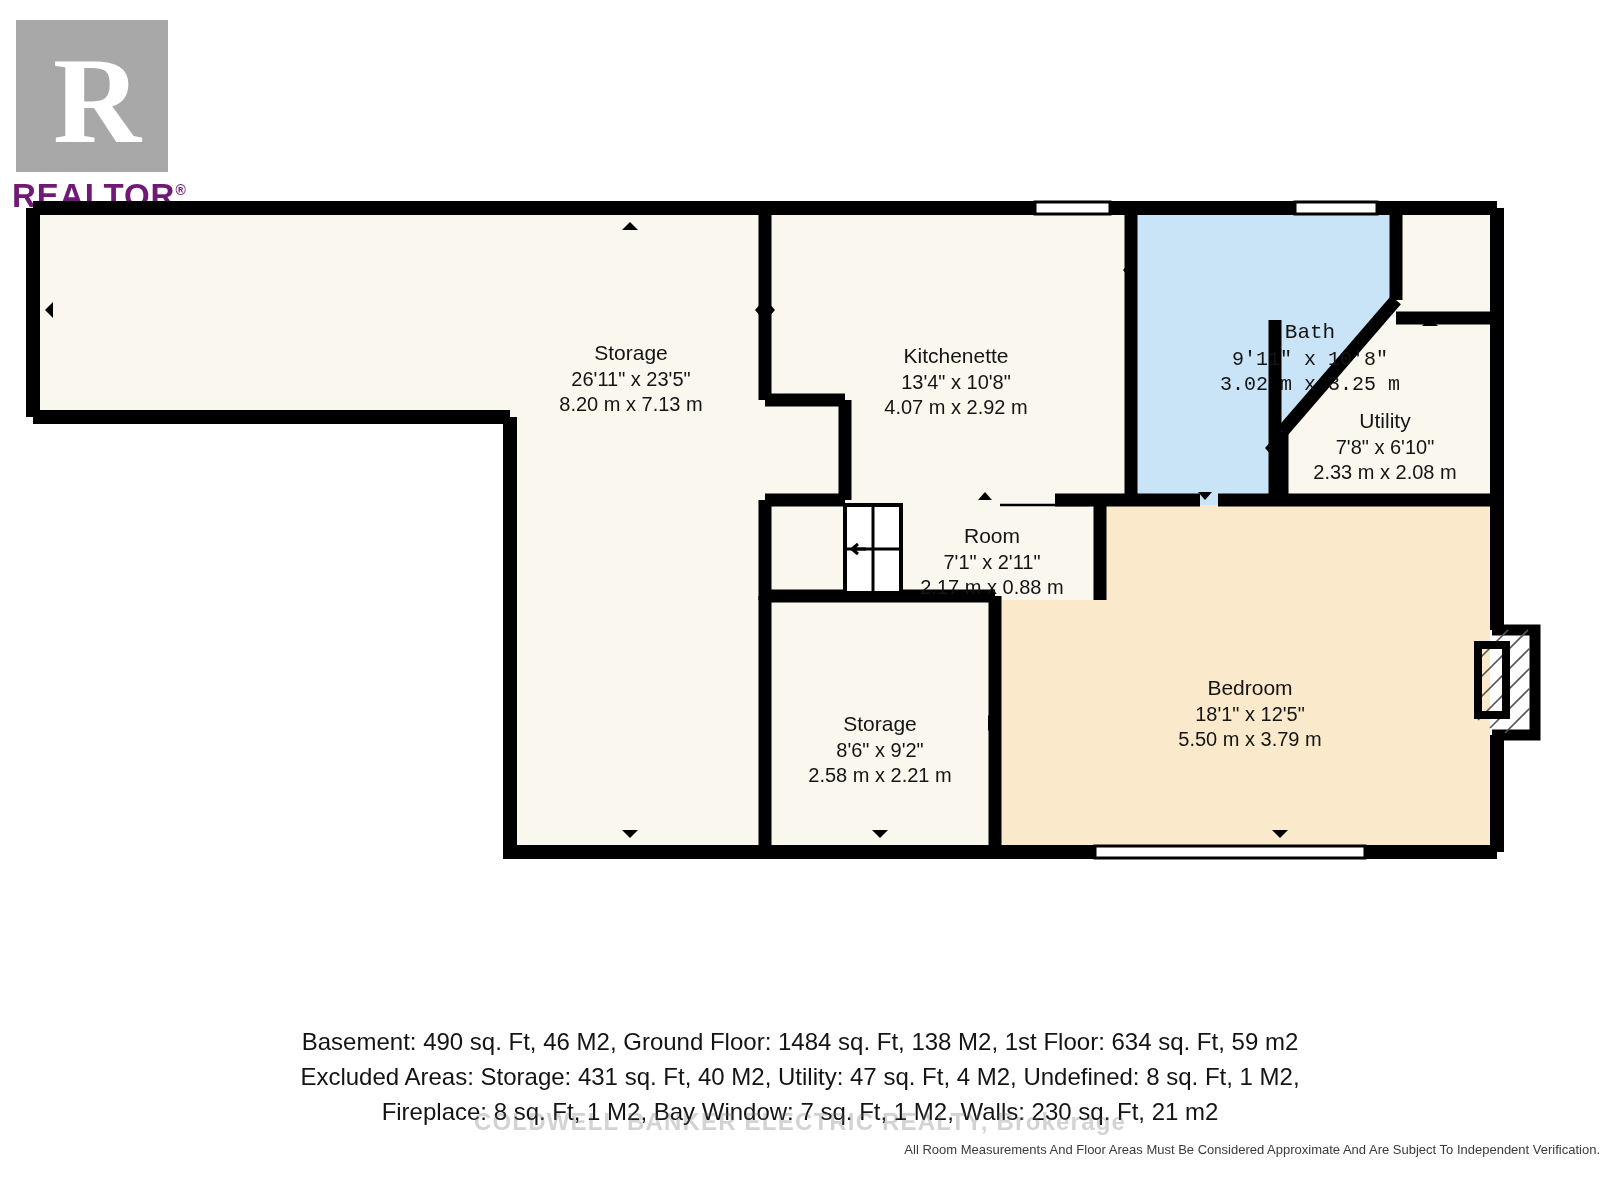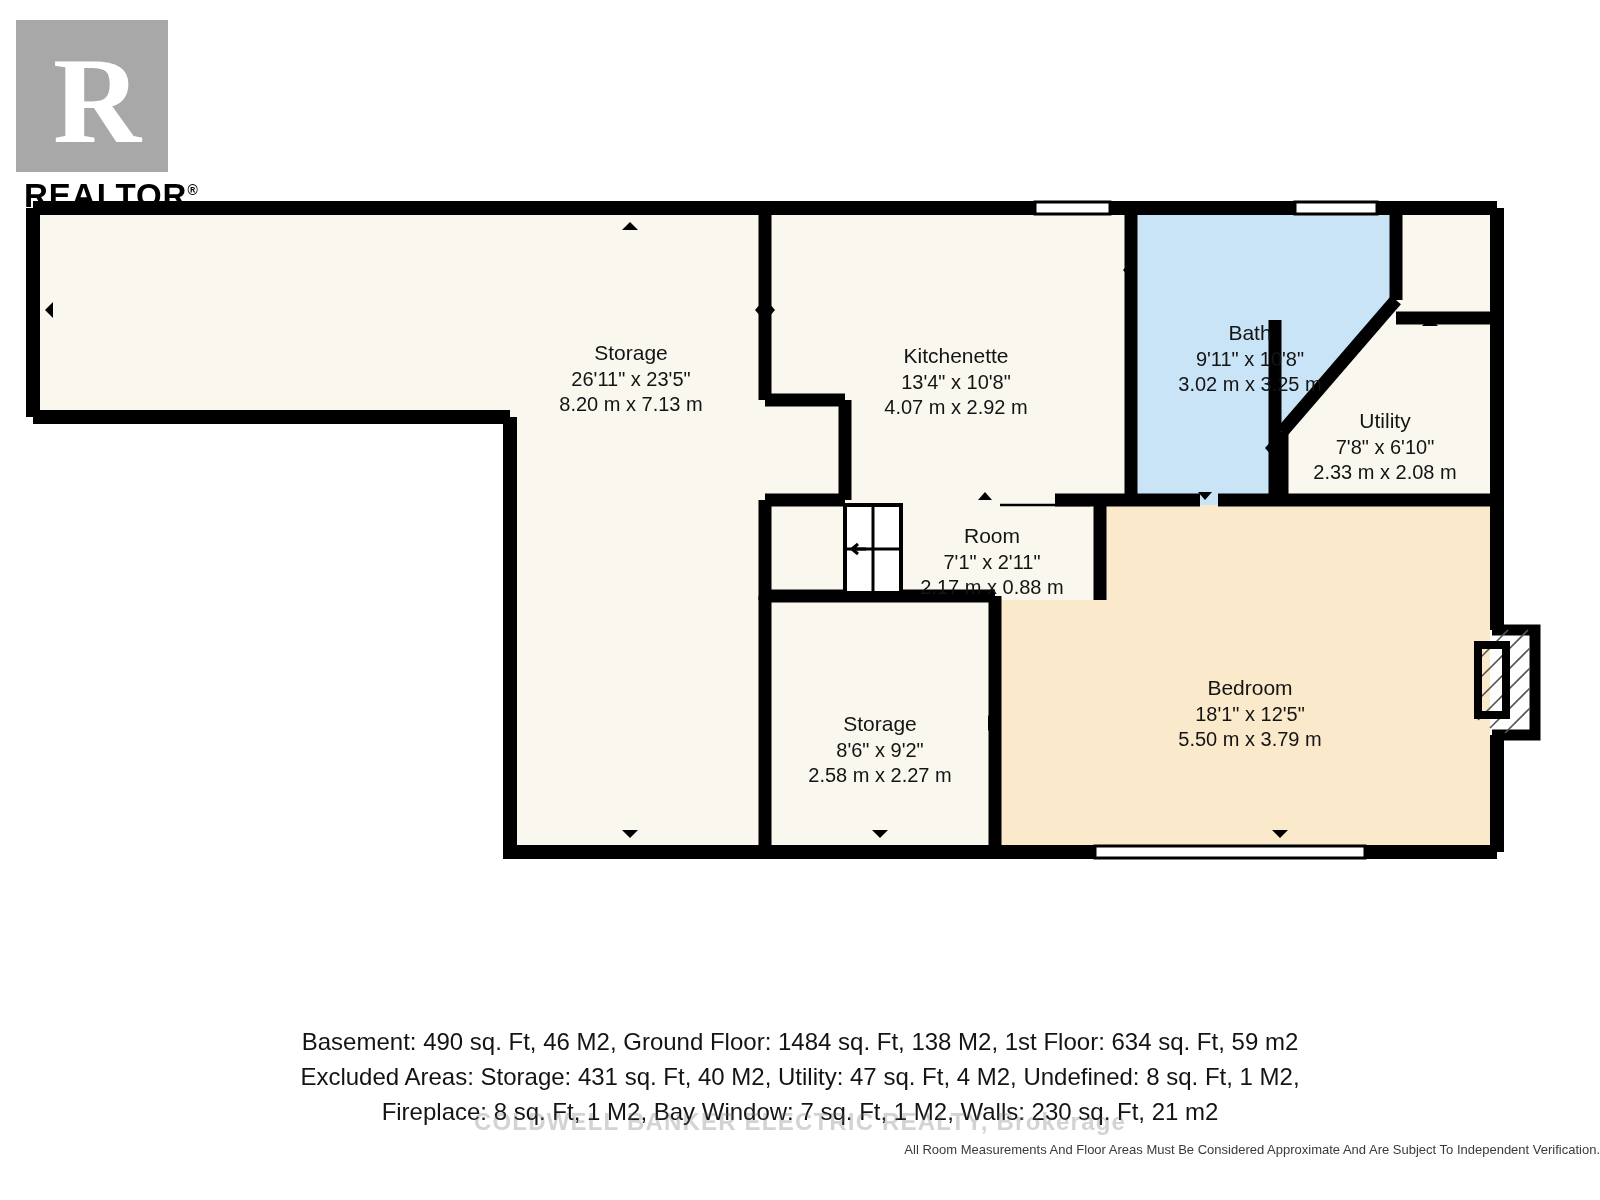--- a/index.html
+++ b/index.html
@@ -46,22 +46,21 @@
     text-align: center;
   }
   .realtor-word {
     position: absolute;
     left: 4px;
     top: 163px;
     font-family: "Liberation Sans", sans-serif;
     font-size: 33px;
     font-weight: bold;
     letter-spacing: 1px;
-    color: #000000;
-    margin-left: 12px;
+    color: #701a75;
   }
   .realtor-word sup {
     font-size: 14px;
     vertical-align: super;
   }
 
   
   #floorplan {
     position: absolute;
     left: 0;
@@ -245,42 +244,42 @@
   <span class="rdim">26'11" x 23'5"</span>
   <span class="rdim">8.20 m x 7.13 m</span>
 </div>
 
 <div class="room-label" style="left:826px; top:343px; width:260px;">
   <span class="rname">Kitchenette</span>
   <span class="rdim">13'4" x 10'8"</span>
   <span class="rdim">4.07 m x 2.92 m</span>
 </div>
 
-<div class="room-label" style="left:1120px; top:320px; width:260px;">
+<div class="room-label" style="left:1180px; top:320px; width:260px;font-family:Liberation Mono, monospace;">
   <span class="rname">Bath</span>
   <span class="rdim">9'11" x 10'8"</span>
   <span class="rdim">3.02 m x 3.25 m</span>
 </div>
 
 <div class="room-label" style="left:1255px; top:408px; width:260px;">
   <span class="rname">Utility</span>
   <span class="rdim">7'8" x 6'10"</span>
   <span class="rdim">2.33 m x 2.08 m</span>
 </div>
 
 <div class="room-label" style="left:862px; top:523px; width:260px;">
   <span class="rname">Room</span>
   <span class="rdim">7'1" x 2'11"</span>
   <span class="rdim">2.17 m x 0.88 m</span>
 </div>
 
 <div class="room-label" style="left:750px; top:711px; width:260px;">
   <span class="rname">Storage</span>
   <span class="rdim">8'6" x 9'2"</span>
-  <span class="rdim">2.58 m x 2.27 m</span>
+  <span class="rdim">2.58 m x 2.21 m</span>
 </div>
 
 <div class="room-label" style="left:1120px; top:675px; width:260px;">
   <span class="rname">Bedroom</span>
   <span class="rdim">18'1" x 12'5"</span>
   <span class="rdim">5.50 m x 3.79 m</span>
 </div>
 
 <div class="summary">
   <div class="line">Basement: 490 sq. Ft, 46 M2, Ground Floor: 1484 sq. Ft, 138 M2, 1st Floor: 634 sq. Ft, 59 m2</div>

